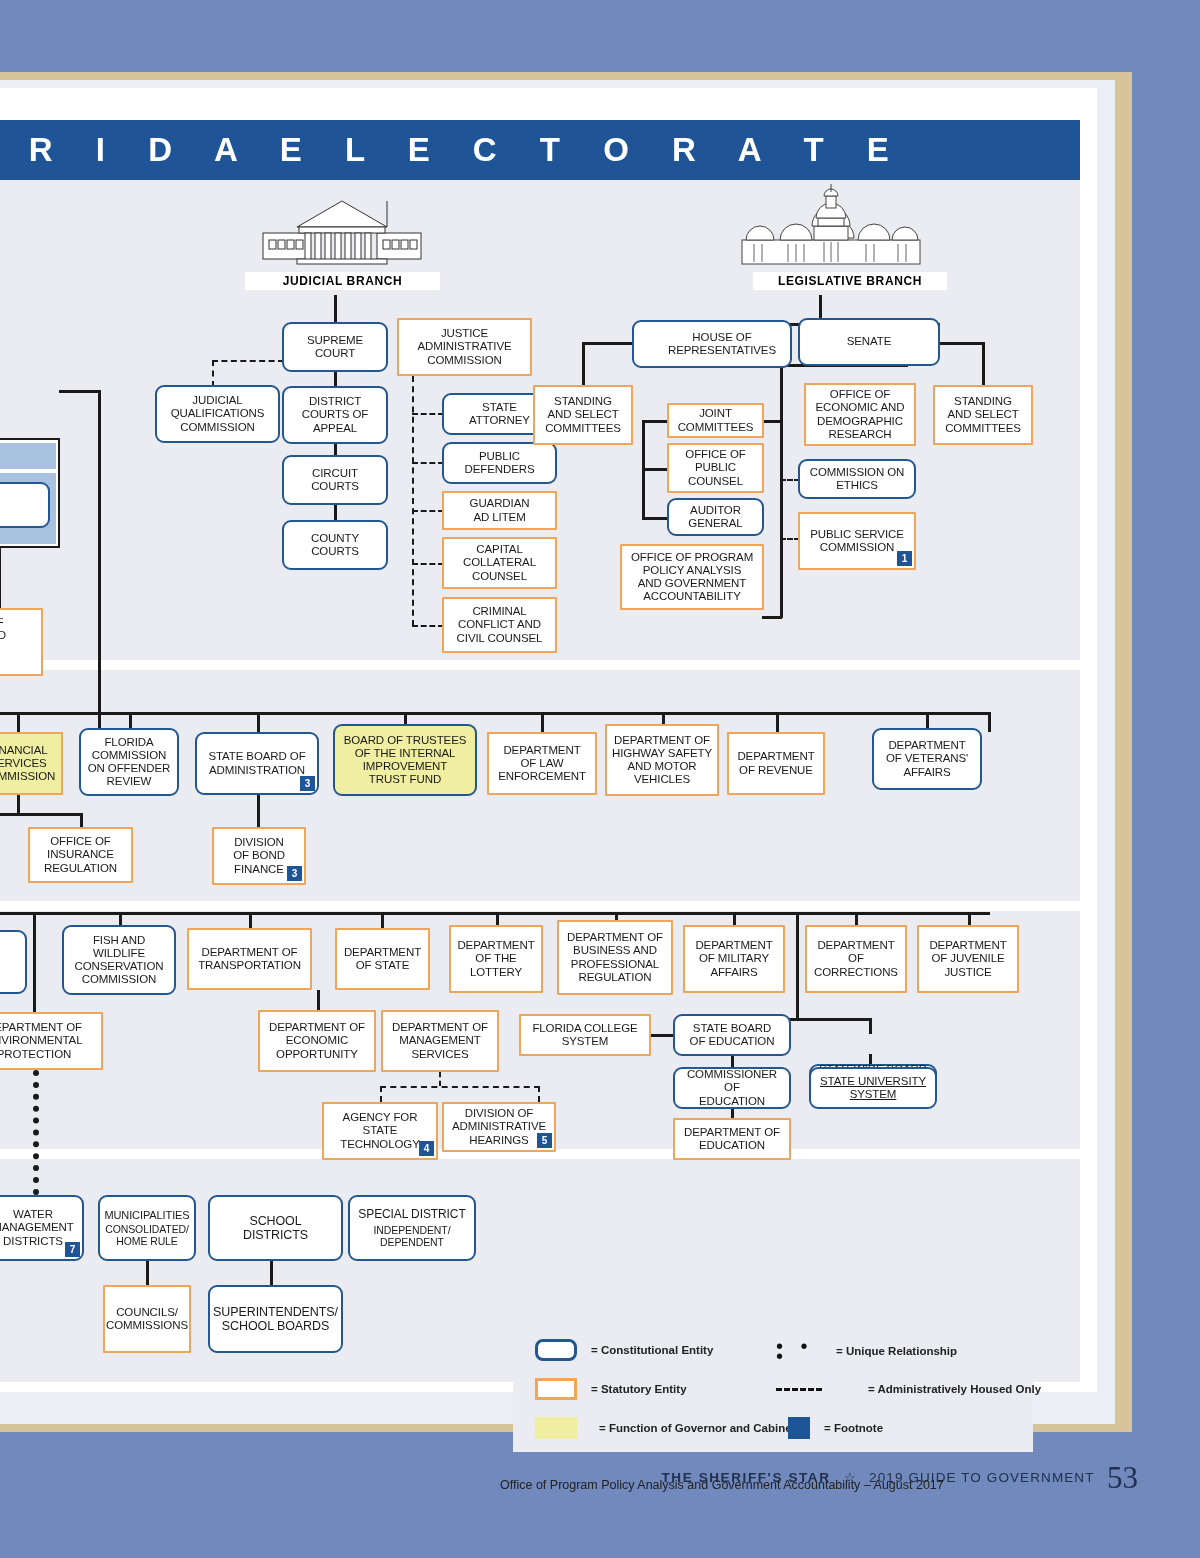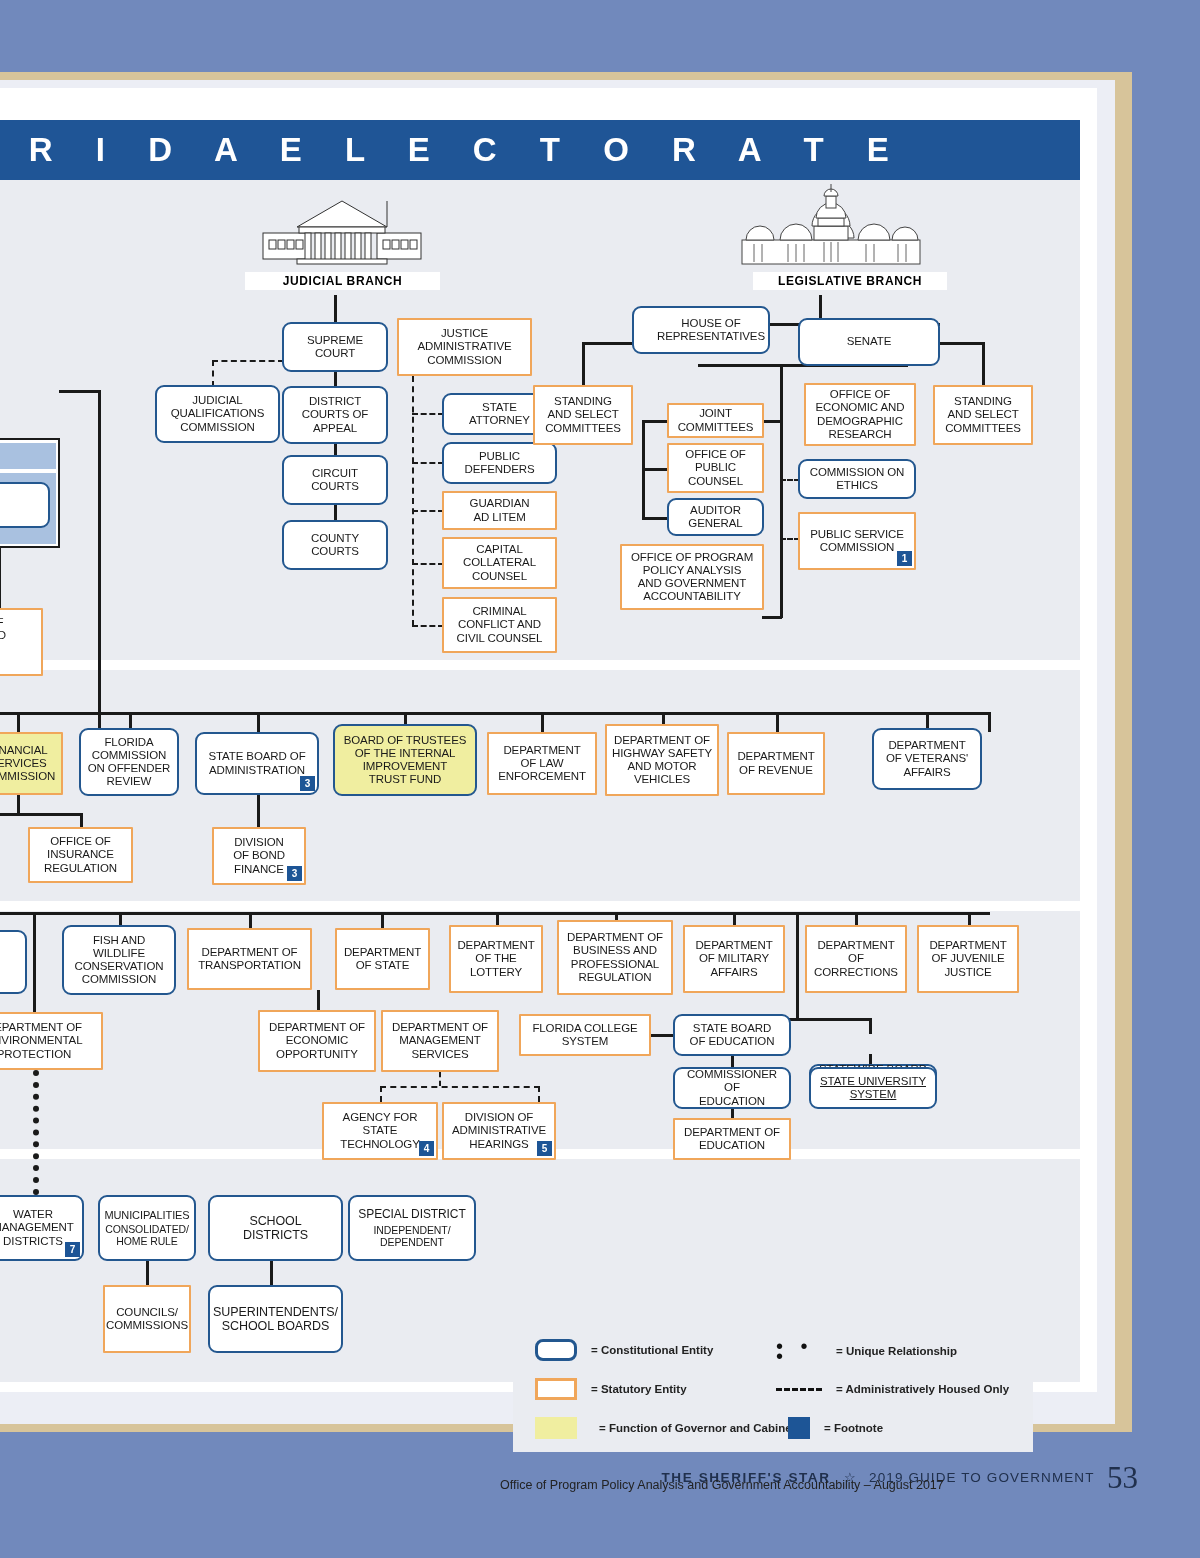--- a/index.html
+++ b/index.html
@@ -303,21 +303,21 @@
   <div class="dash-h" style="left:452px; top:342px; width:32px;"></div>
   <div class="dash-h" style="left:452px; top:390px; width:32px;"></div>
   <div class="dash-h" style="left:452px; top:443px; width:32px;"></div>
   <div class="dash-h" style="left:452px; top:505px; width:32px;"></div>
 
   <div class="ln lnv" style="left:859px; top:175px; height:28px;"></div>
   <div class="ln lnh" style="left:738px; top:203px; width:242px;"></div>
   <div class="ln lnv" style="left:738px; top:203px; height:16px;"></div>
   <div class="ln lnv" style="left:946px; top:203px; height:16px;"></div>
 
-  <div class="node const" style="left:672px; top:186px; width:138px; height:48px;padding-left:20px;">
+  <div class="node const" style="left:672px; top:200px; width:160px; height:48px;padding-left:20px;">
     <span style="white-space:pre-line;">HOUSE OF
 REPRESENTATIVES</span>
   </div>
   <div class="node const" style="left:838px; top:198px; width:142px; height:48px;">
     <span style="white-space:pre-line;">SENATE</span>
   </div>
 
   <div class="node stat" style="left:573px; top:265px; width:100px; height:60px;">
     <span style="white-space:pre-line;">STANDING
 AND SELECT
@@ -535,21 +535,21 @@
   <div class="dash-h" style="left:420px; top:966px; width:160px;"></div>
   <div class="dash-v" style="left:479px; top:952px; height:14px;"></div>
   <div class="dash-v" style="left:420px; top:966px; height:16px;"></div>
   <div class="dash-v" style="left:578px; top:966px; height:16px;"></div>
   <div class="node stat" style="left:362px; top:982px; width:116px; height:58px;">
     <span style="white-space:pre-line;">AGENCY FOR
 STATE
 TECHNOLOGY</span>
     <div class="fn">4</div>
   </div>
-  <div class="node stat" style="left:482px; top:982px; width:114px; height:58px;">
+  <div class="node stat" style="left:482px; top:982px; width:114px; height:50px;">
     <span style="white-space:pre-line;">DIVISION OF
 ADMINISTRATIVE
 HEARINGS</span>
     <div class="fn">5</div>
   </div>
 
   <div class="ln lnh" style="left:771px; top:898px; width:140px;"></div>
   <div class="ln lnv" style="left:771px; top:898px; height:16px;"></div>
   <div class="ln lnv" style="left:909px; top:898px; height:16px;"></div>
 
@@ -631,21 +631,21 @@
       <div class="lg-txt">= Statutory Entity</div>
     </div>
     <div class="lg-row" style="left:22px; top:88px;gap:8px;">
       <div class="sw-cab"></div>
       <div class="lg-txt">= Function of Governor and Cabinet</div>
     </div>
     <div class="lg-row" style="left:263px; top:12px;">
       <div class="sw-dots">• • •</div>
       <div class="lg-txt">= Unique Relationship</div>
     </div>
-    <div class="lg-row" style="left:263px; top:54px;">
+    <div class="lg-row" style="left:263px; top:54px;gap:32px;">
       <div class="sw-dash"></div>
       <div class="lg-txt">= Administratively Housed Only</div>
     </div>
     <div class="lg-row" style="left:275px; top:88px;">
       <div class="sw-fn"></div>
       <div class="lg-txt">= Footnote</div>
     </div>
   </div>
 
   <div id="source-note">Office of Program Policy Analysis and Government Accountability – August 2017</div>

